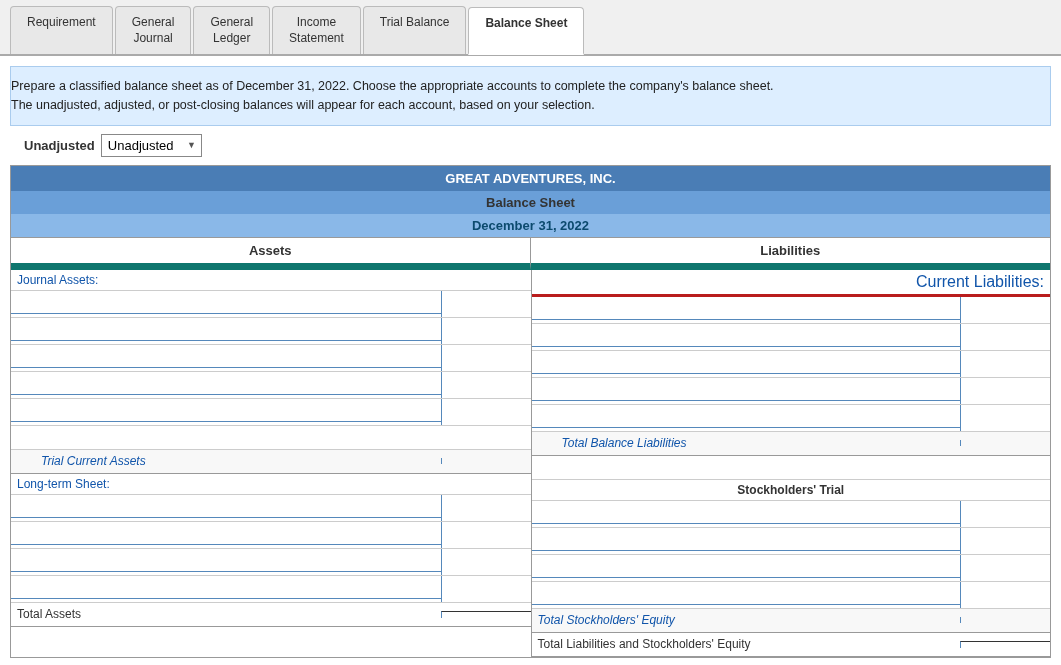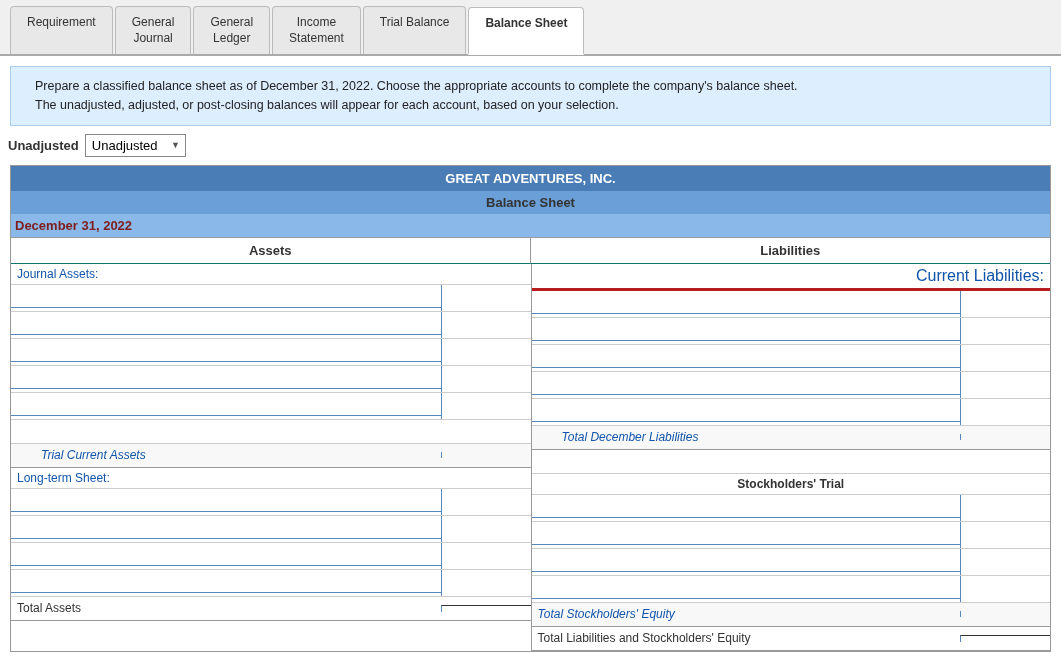--- a/index.html
+++ b/index.html
@@ -33,32 +33,32 @@
       z-index: 1;
       position: relative;
       top: 1px;
     }
     .tab .tab-label { display: block; }
 
     
     .info-box {
       background: #ddeeff;
       border: 1px solid #aaccee;
-      padding: 10px 24px;
+      padding: 10px 0;
       margin: 10px 10px 6px 10px;
       font-size: 12.5px;
       line-height: 1.5;
       color: #222;
     }
 
     
     .filter-row {
       display: flex;
       align-items: center;
-      margin: 8px 8px;
+      margin: 8px 24px;
       gap: 6px;
     }
     .filter-label { font-weight: bold; font-size: 13px; }
     .filter-select {
       padding: 3px 20px 3px 6px;
       border: 1px solid #888;
       background: #fff;
       font-size: 13px;
       cursor: pointer;
       appearance: none;
@@ -96,37 +96,37 @@
     .bs-header-title {
       background: #6a9fd8;
       color: #333;
       text-align: center;
       font-weight: bold;
       font-size: 13px;
       padding: 4px;
     }
     .bs-header-date {
       background: #8ab8e8;
-      color: #7f1d1d;
-      text-align: left;
+      color: #0c4a6e;
+      text-align: center;
       font-weight: bold;
       font-size: 13px;
       padding: 4px;
     }
     .bs-col-headers {
       display: grid;
       grid-template-columns: 1fr 1fr;
       border-top: 1px solid #999;
     }
     .bs-col-header {
       text-align: center;
       font-weight: bold;
       font-size: 13px;
       padding: 5px;
-      border-bottom: 1px solid #0f766e;
+      border-bottom: 7px solid #0f766e;
     }
     .bs-col-header:first-child {
       border-right: 1px solid #999;
     }
 
     
     .bs-body {
       display: grid;
       grid-template-columns: 1fr 1fr;
     }
@@ -378,21 +378,21 @@
       <div class="bs-row input-row">
         <div class="bs-row-cell"><input type="text" placeholder="" style=""></div>
         <div class="bs-row-amount"><input type="text" placeholder="" style=""></div>
       </div>
       <div class="bs-row input-row">
         <div class="bs-row-cell"><input type="text" placeholder="" style=""></div>
         <div class="bs-row-amount"><input type="text" placeholder="" style=""></div>
       </div>
 
       <div class="bs-total-row">
-        <div class="bs-total-cell">Total December Liabilities</div>
+        <div class="bs-total-cell">Total Balance Liabilities</div>
         <div class="bs-total-amount"></div>
       </div>
 
       <div class="spacer-row"></div>
 
 
       <div class="bs-se-header">Stockholders' Trial</div>
 
       <div class="bs-row input-row">
         <div class="bs-row-cell"><input type="text" placeholder="" style=""></div>

